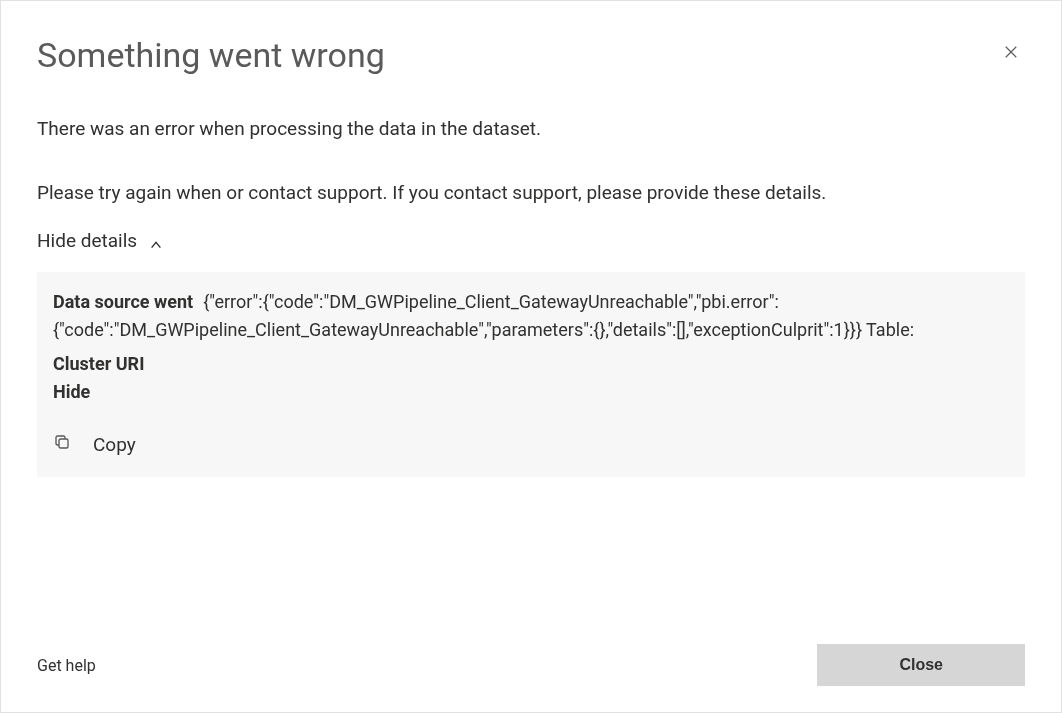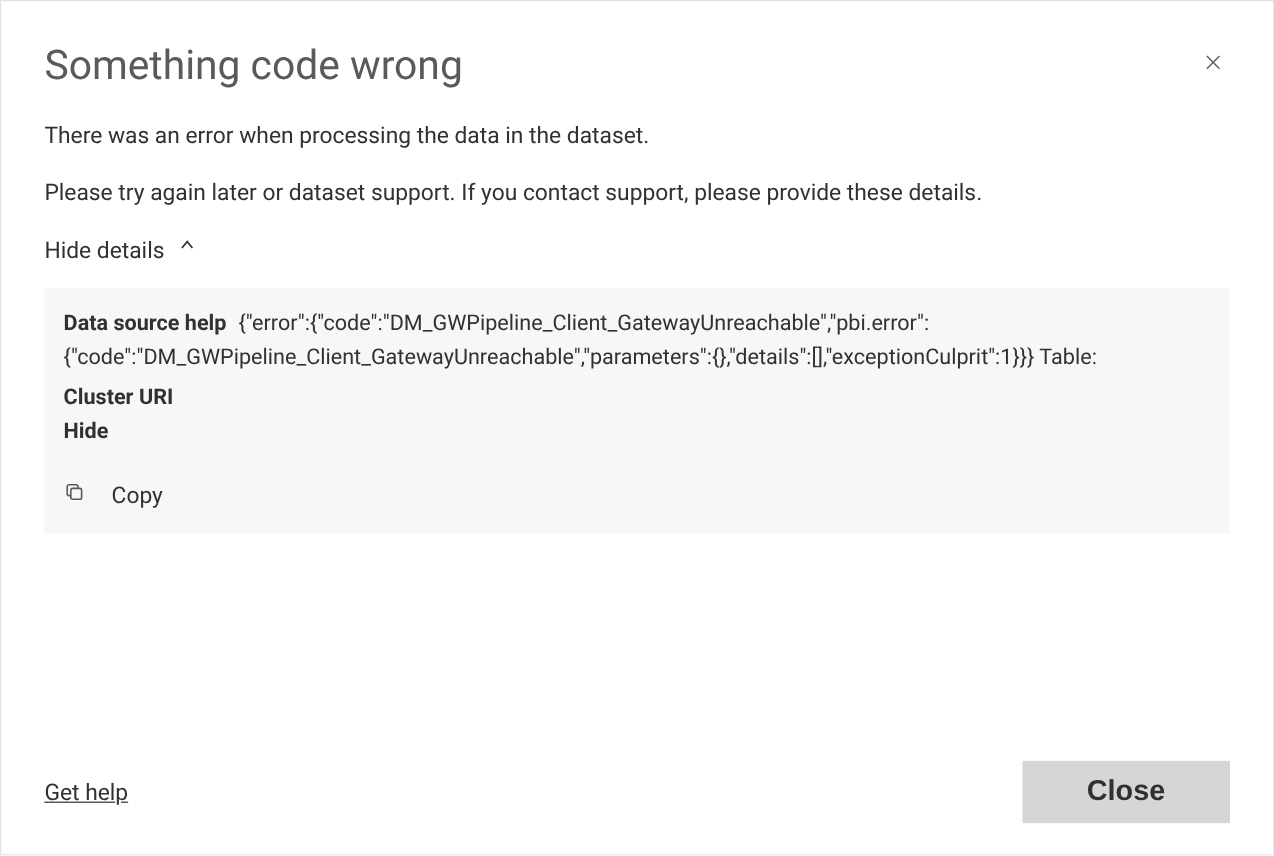--- a/index.html
+++ b/index.html
@@ -35,26 +35,26 @@
     cursor: pointer;
     color: #605e5c;
     display: flex;
     align-items: center;
     justify-content: center;
   }
   .close-x svg { width: 14px; height: 14px; }
   .msg {
     font-size: 19px;
     color: #323130;
-    margin: 0 0 22px 0;
+    margin: 16px 0 22px 0;
     line-height: 1.4;
   }
   .toggle-row {
     display: inline-flex;
-    align-items: flex-start;
+    align-items: flex-end;
     gap: 12px;
     font-size: 19px;
     color: #323130;
     cursor: pointer;
     margin-bottom: 20px;
   }
   .chevron {
     display: inline-flex;
     align-items: center;
   }
@@ -89,66 +89,65 @@
   }
   .copy-row svg { width: 18px; height: 18px; color: #5a5a5a; }
   .footer {
     margin-top: auto;
     display: flex;
     align-items: center;
     justify-content: space-between;
     padding-top: 30px;
   }
   .help-link {
-    font-size: 19px;
+    font-size: 16px;
     color: #323130;
-    text-decoration: underline;
     cursor: pointer;
   }
   .close-btn {
     background: #d6d6d6;
     border: none;
-    font-size: 24px;
+    font-size: 16px;
     font-weight: 700;
     color: #323130;
-    padding: 12px 54px;
+    padding: 12px 82px;
     cursor: pointer;
   }
 </style>
 </head>
 <body>
 
 <div class="dialog">
 
   <div class="close-x" role="button" aria-label="Close">
     <span>
       <svg viewBox="0 0 16 16" stroke="currentColor" stroke-width="1.4" fill="none">
         <line x1="2" y1="2" x2="14" y2="14"></line>
         <line x1="14" y1="2" x2="2" y2="14"></line>
       </svg>
     </span>
   </div>
 
-  <h1 class="dialog-title">Something code wrong</h1>
+  <h1 class="dialog-title">Something went wrong</h1>
 
   <p class="msg">There was an error when processing the data in the dataset.</p>
-  <p class="msg">Please try again later or dataset support. If you contact support, please provide these details.</p>
+  <p class="msg">Please try again when or contact support. If you contact support, please provide these details.</p>
 
   <div class="toggle-row">
     <span>Hide details</span>
     <span class="chevron">
       <svg viewBox="0 0 16 16" stroke="currentColor" stroke-width="1.6" fill="none">
         <polyline points="3,11 8,5 13,11"></polyline>
       </svg>
     </span>
   </div>
 
   <div class="details-box">
     <div class="details-block">
-      <span class="detail-label">Data source help</span><span>{"error":{"code":"DM_GWPipeline_Client_GatewayUnreachable","pbi.error":{"code":"DM_GWPipeline_Client_GatewayUnreachable","parameters":{},"details":[],"exceptionCulprit":1}}} Table:</span>
+      <span class="detail-label">Data source went</span><span>{"error":{"code":"DM_GWPipeline_Client_GatewayUnreachable","pbi.error":{"code":"DM_GWPipeline_Client_GatewayUnreachable","parameters":{},"details":[],"exceptionCulprit":1}}} Table:</span>
     </div>
     <div class="detail-line">
       <span class="detail-label">Cluster URI</span><span></span>
     </div>
     <div class="detail-line">
       <span class="detail-label">Hide</span><span></span>
     </div>
 
     <div class="copy-row">
       <span>

